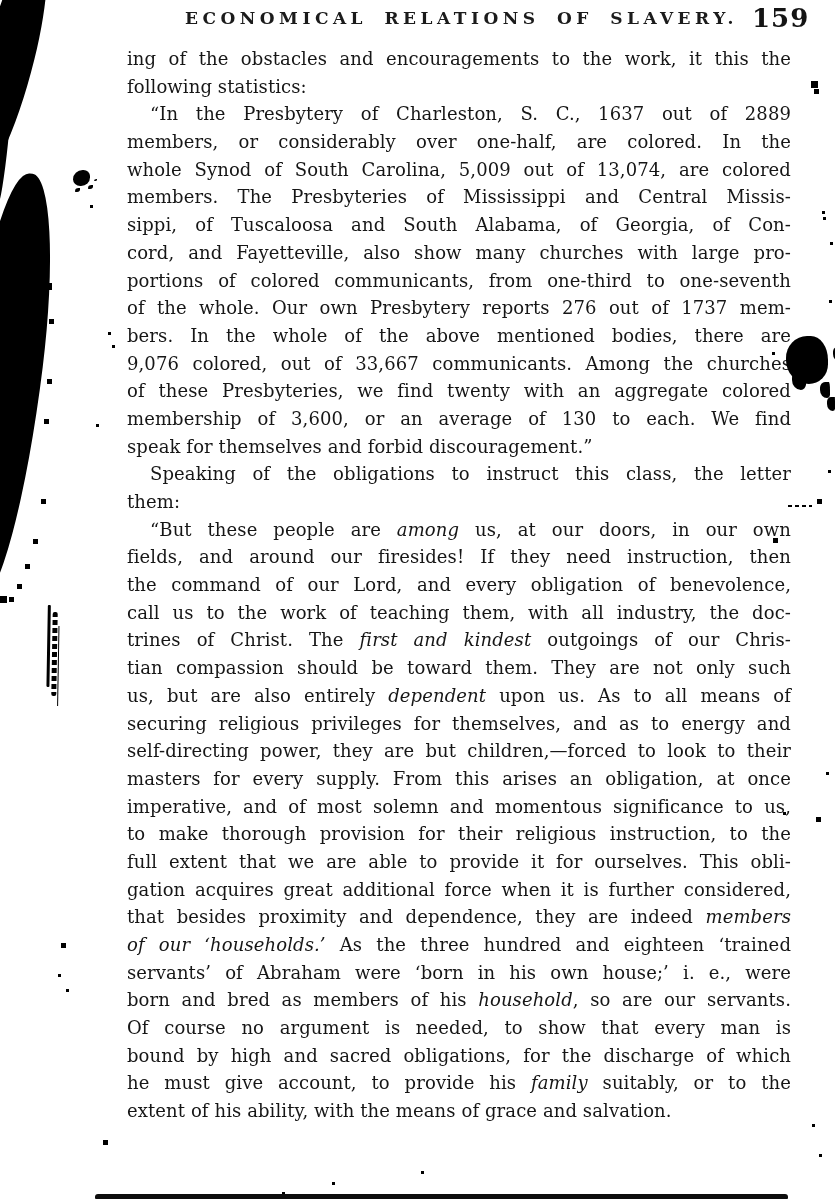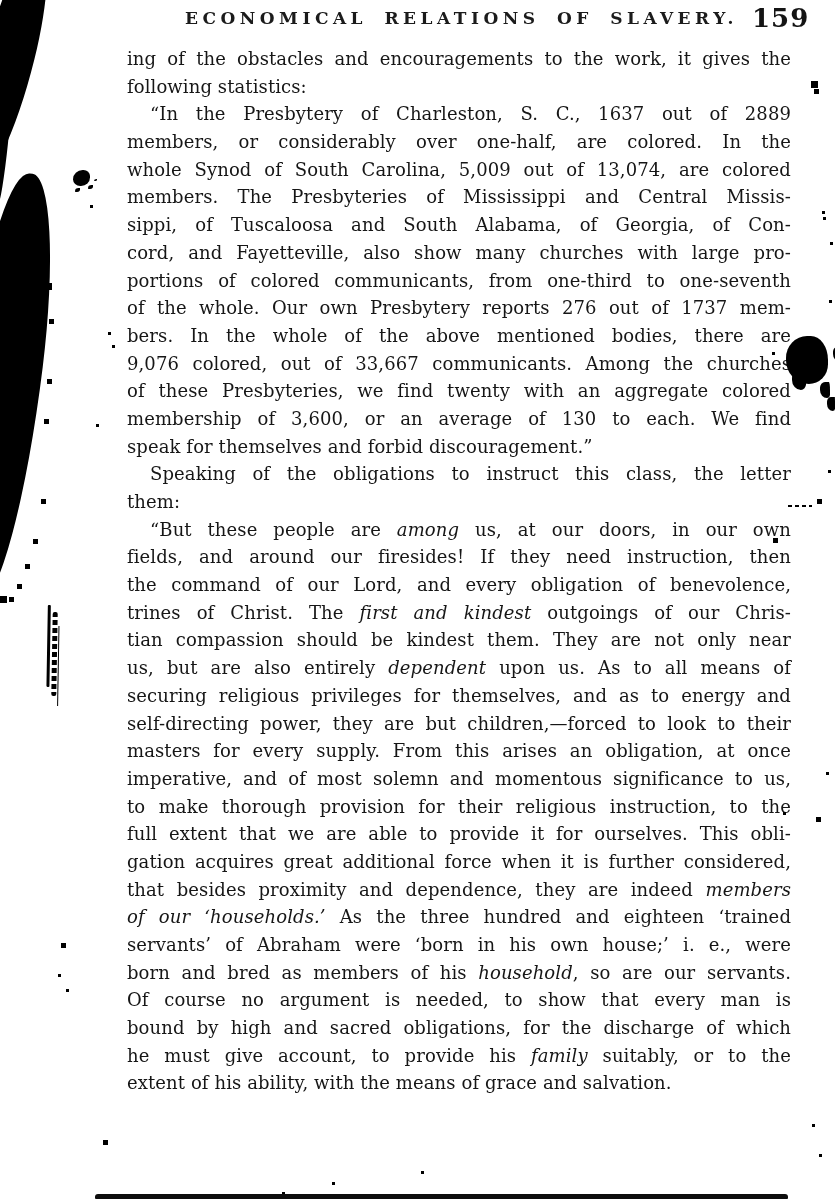--- a/index.html
+++ b/index.html
@@ -116,42 +116,43 @@
 </style>
 </head>
 <body>
 
 <div class="page">
 
   <div class="running-head">ECONOMICAL RELATIONS OF SLAVERY.</div>
   <div class="folio">159</div>
 
   <div class="body-text">
-      <div class="line"><span>ing of the obstacles and encouragements to the work, it gives the</span></div>
+      <div class="line"><span>ing of the obstacles and encouragements to the work, it this the</span></div>
       <div class="line last"><span>following statistics:</span></div>
       <div class="line indent"><span>“In the Presbytery of Charleston, S. C., 1637 out of 2889</span></div>
       <div class="line"><span>members, or considerably over one-half, are colored. In the</span></div>
       <div class="line"><span>whole Synod of South Carolina, 5,009 out of 13,074, are colored</span></div>
       <div class="line"><span>members. The Presbyteries of Mississippi and Central Missis-</span></div>
       <div class="line"><span>sippi, of Tuscaloosa and South Alabama, of Georgia, of Con-</span></div>
       <div class="line"><span>cord, and Fayetteville, also show many churches with large pro-</span></div>
       <div class="line"><span>portions of colored communicants, from one-third to one-seventh</span></div>
       <div class="line"><span>of the whole. Our own Presbytery reports 276 out of 1737 mem-</span></div>
       <div class="line"><span>bers. In the whole of the above mentioned bodies, there are</span></div>
       <div class="line"><span>9,076 colored, out of 33,667 communicants. Among the churches</span></div>
       <div class="line"><span>of these Presbyteries, we find twenty with an aggregate colored</span></div>
       <div class="line"><span>membership of 3,600, or an average of 130 to each. We find</span></div>
       <div class="line last"><span>speak for themselves and forbid discouragement.”</span></div>
       <div class="line indent"><span>Speaking of the obligations to instruct this class, the letter</span></div>
       <div class="line last"><span>them:</span></div>
       <div class="line indent"><span>“But these people are </span><em>among</em><span> us, at our doors, in our own</span></div>
       <div class="line"><span>fields, and around our firesides! If they need instruction, then</span></div>
       <div class="line"><span>the command of our Lord, and every obligation of benevolence,</span></div>
+      <div class="line"><span>call us to the work of teaching them, with all industry, the doc-</span></div>
       <div class="line"><span>trines of Christ. The </span><em>first and kindest</em><span> outgoings of our Chris-</span></div>
-      <div class="line"><span>tian compassion should be kindest them. They are not only near</span></div>
+      <div class="line"><span>tian compassion should be toward them. They are not only such</span></div>
       <div class="line"><span>us, but are also entirely </span><em>dependent</em><span> upon us. As to all means of</span></div>
       <div class="line"><span>securing religious privileges for themselves, and as to energy and</span></div>
       <div class="line"><span>self-directing power, they are but children,—forced to look to their</span></div>
       <div class="line"><span>masters for every supply. From this arises an obligation, at once</span></div>
       <div class="line"><span>imperative, and of most solemn and momentous significance to us,</span></div>
       <div class="line"><span>to make thorough provision for their religious instruction, to the</span></div>
       <div class="line"><span>full extent that we are able to provide it for ourselves. This obli-</span></div>
       <div class="line"><span>gation acquires great additional force when it is further considered,</span></div>
       <div class="line"><span>that besides proximity and dependence, they are indeed </span><em>members</em></div>
       <div class="line"><em>of our ‘households.’</em><span> As the three hundred and eighteen ‘trained</span></div>

